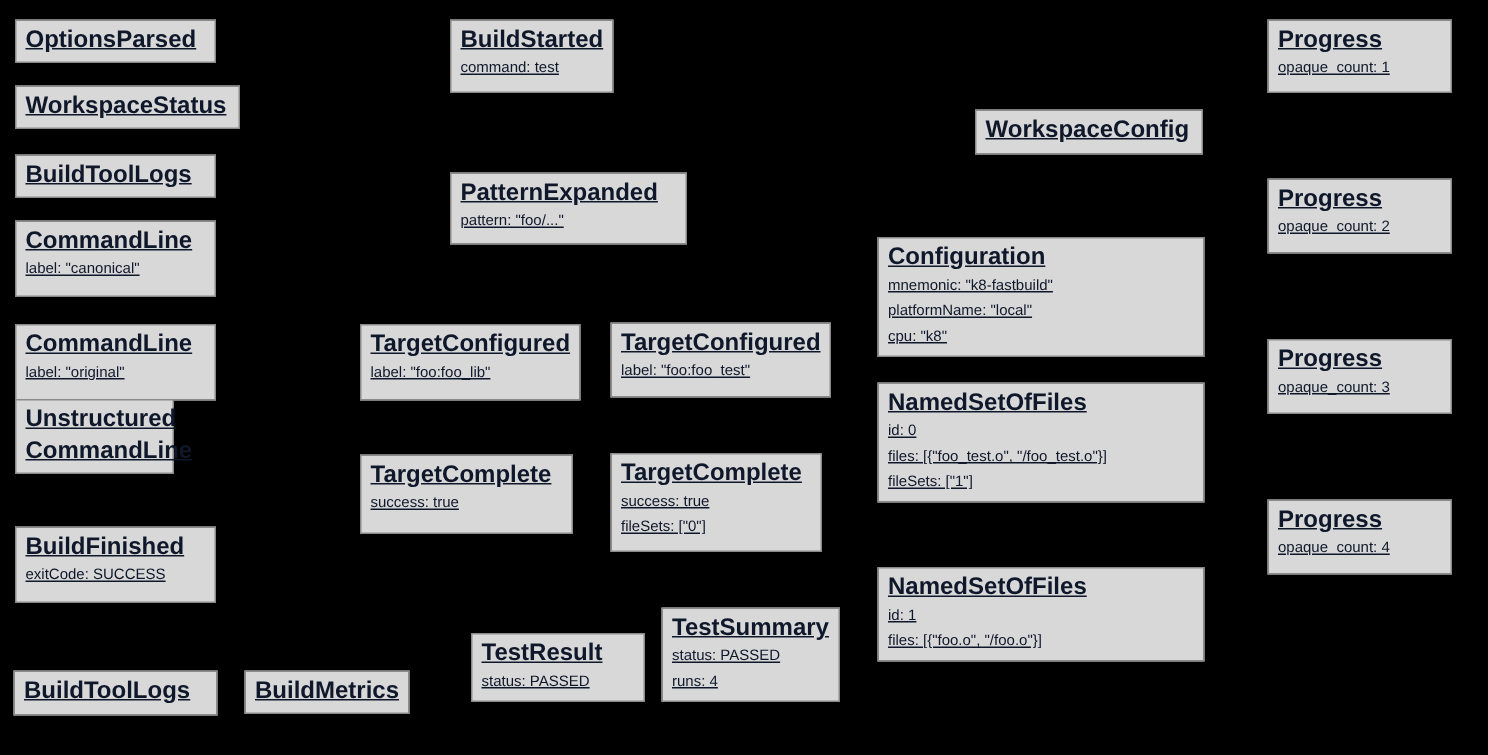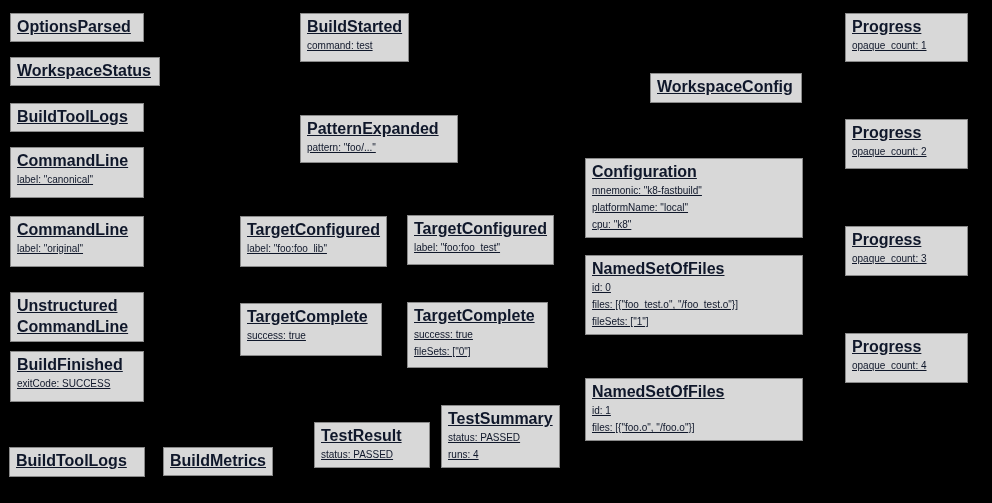--- a/index.html
+++ b/index.html
@@ -53,21 +53,21 @@
   <div class="box" style="left:10px;top:147px;min-width:134px;min-height:51px">
     <div class="title">CommandLine</div>
     <div class="line">label: "canonical"</div>
   </div>
 
   <div class="box" style="left:10px;top:216px;min-width:134px;min-height:51px">
     <div class="title">CommandLine</div>
     <div class="line">label: "original"</div>
   </div>
 
-  <div class="box wrap" style="left:10px;top:292px;width:134px;min-height:50px">
+  <div class="box wrap" style="left:10px;top:266px;width:106px;min-height:50px">
     <div class="title">Unstructured CommandLine</div>
   </div>
 
   <div class="box" style="left:10px;top:351px;min-width:134px;min-height:51px">
     <div class="title">BuildFinished</div>
     <div class="line">exitCode: SUCCESS</div>
   </div>
 
   <div class="box" style="left:9px;top:447px;min-width:136px;min-height:30px">
     <div class="title">BuildToolLogs</div>

